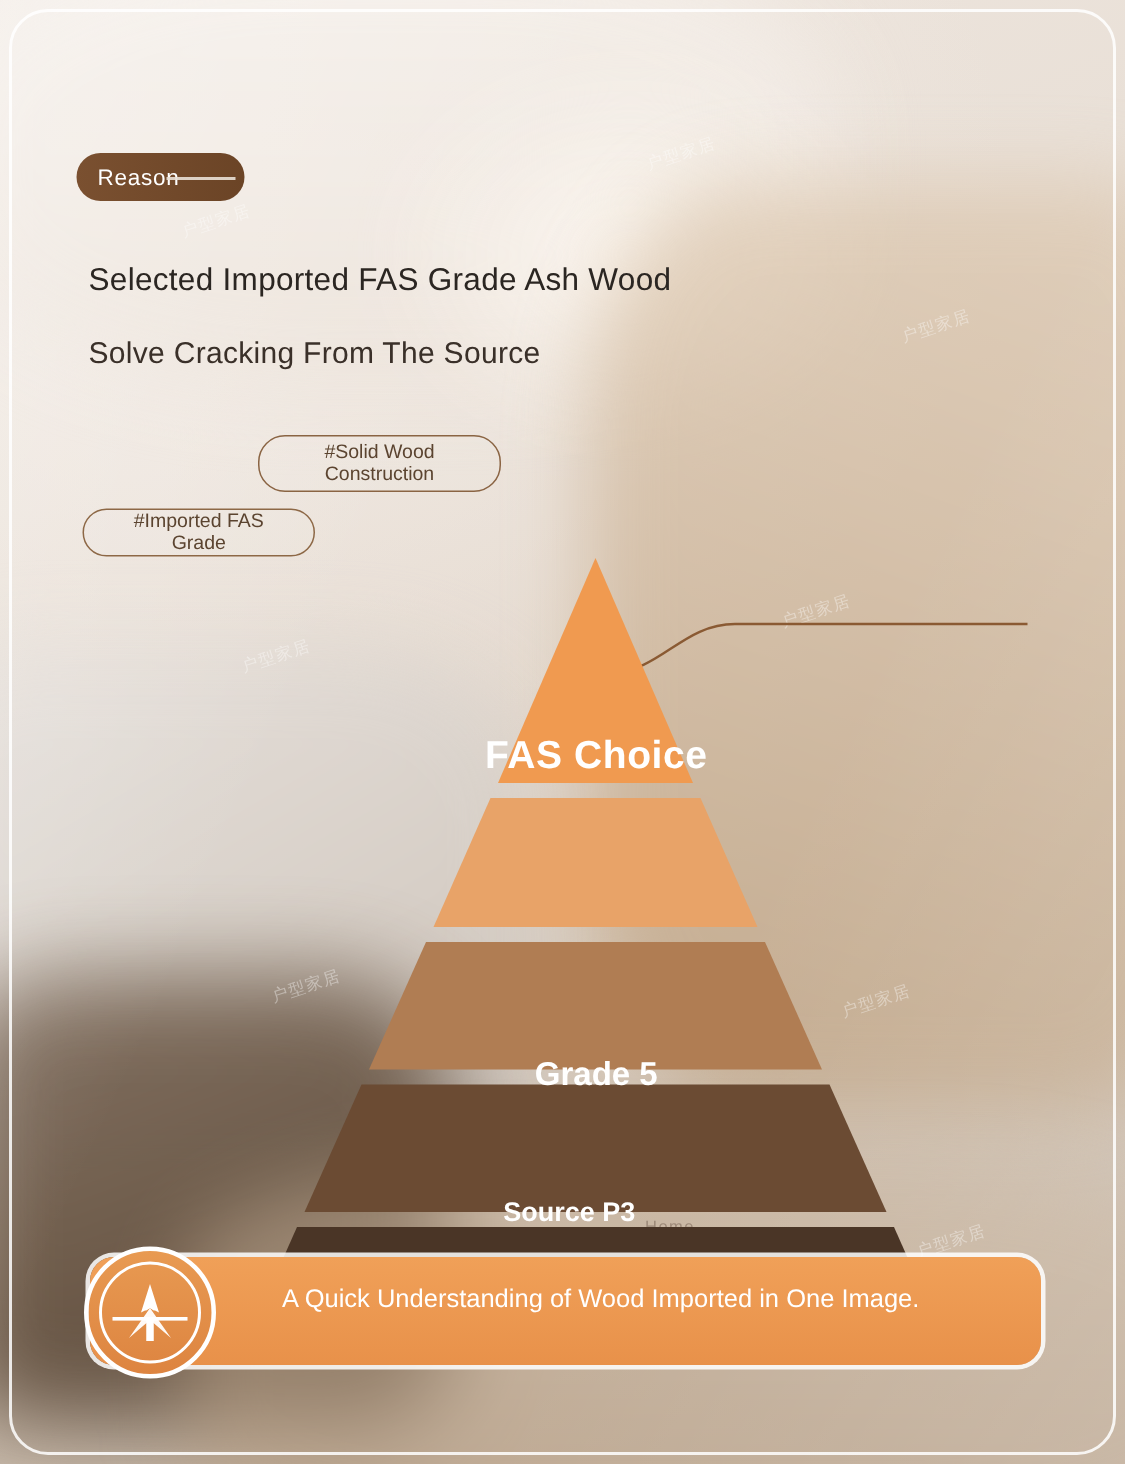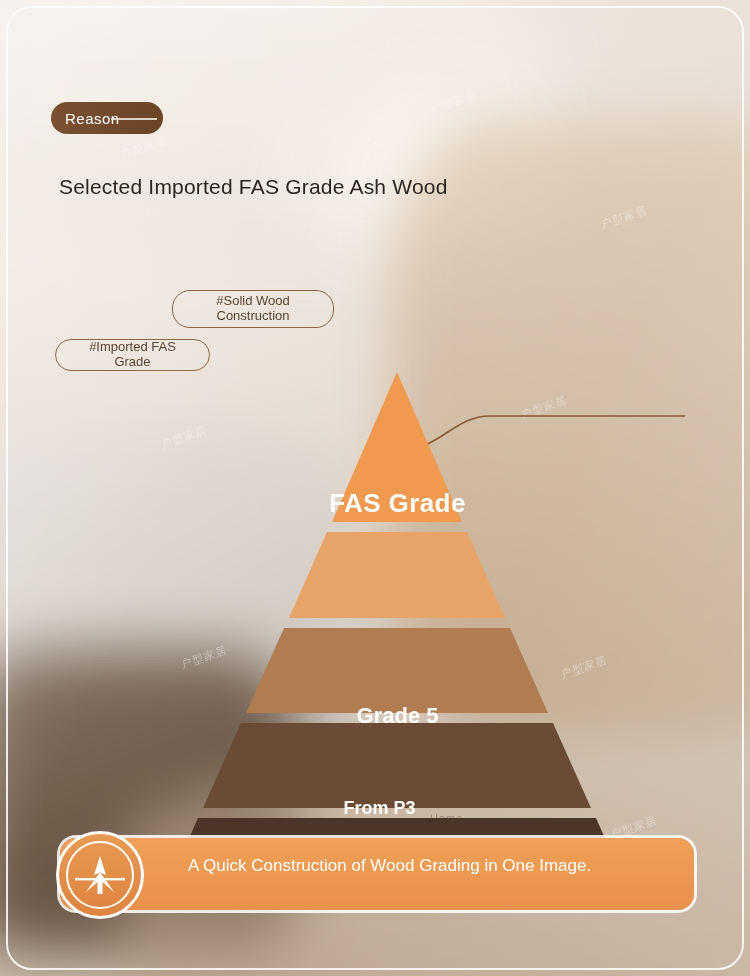--- a/index.html
+++ b/index.html
@@ -240,20 +240,21 @@
   <div class="watermark" style="left:430px; top:812px; color:rgba(120,100,85,.55); transform:rotate(0deg);">Home</div>
 
   <div class="frame"></div>
 
   <div class="reason-pill">
     <span>Reason</span>
     <span class="strike"></span>
   </div>
 
   <div class="headline1">Selected Imported FAS Grade Ash Wood</div>
+  <div class="headline2">Solve Cracking From The Source</div>
 
   <div class="tag tag-fas">#Imported FAS Grade</div>
   <div class="tag tag-solid">#Solid Wood Construction</div>
 
   <svg style="position:absolute; left:400px; top:400px;" width="290" height="60">
     <path d="M8 48 C 40 48, 55 16, 90 16 L 285 16" fill="none" stroke="#8a5a33" stroke-width="1.6"></path>
   </svg>
   <div class="annot-dot"></div>
 
   <div class="pyramid">
@@ -262,27 +263,27 @@
       <polygon points="282,2 347,152 217,152" fill="#F09A50"></polygon>
 
       <polygon points="212,162 352,162 390,248 174,248" fill="#E8A368"></polygon>
 
       <polygon points="169,258 395,258 433,343 131,343" fill="#B07D53"></polygon>
 
       <polygon points="126,353 438,353 476,438 88,438" fill="#6B4B33"></polygon>
 
       <polygon points="83,448 481,448 512,518 52,518" fill="#4A3526"></polygon>
     </svg>
-    <div class="band-label lbl-fas">FAS Grade</div>
+    <div class="band-label lbl-fas">FAS Choice</div>
     <div class="band-label lbl-g2">Grade 5</div>
-    <div class="band-label lbl-p3">From P3</div>
+    <div class="band-label lbl-p3">Source P3</div>
   </div>
 
   <div class="banner"></div>
-  <div class="banner-text">A Quick Construction of Wood Grading in One Image.</div>
+  <div class="banner-text">A Quick Understanding of Wood Imported in One Image.</div>
   <div class="badge">
     <svg width="82" height="82" viewBox="0 0 82 82">
       <circle cx="41" cy="41" r="33" fill="none" stroke="#ffffff" stroke-width="2"></circle>
       <path d="M41 22 L47 41 L41 38 L35 41 Z" fill="#ffffff"></path>
       <path d="M41 24 L44 40 L41 38 L38 40 Z" fill="#ffffff"></path>
       <rect x="16" y="44" width="50" height="2.4" fill="#ffffff"></rect>
       <path d="M41 38 L27 58 L41 46 L55 58 Z" fill="#ffffff" opacity="0.95"></path>
       <rect x="38.5" y="44" width="5" height="16" fill="#ffffff"></rect>
     </svg>
   </div>

